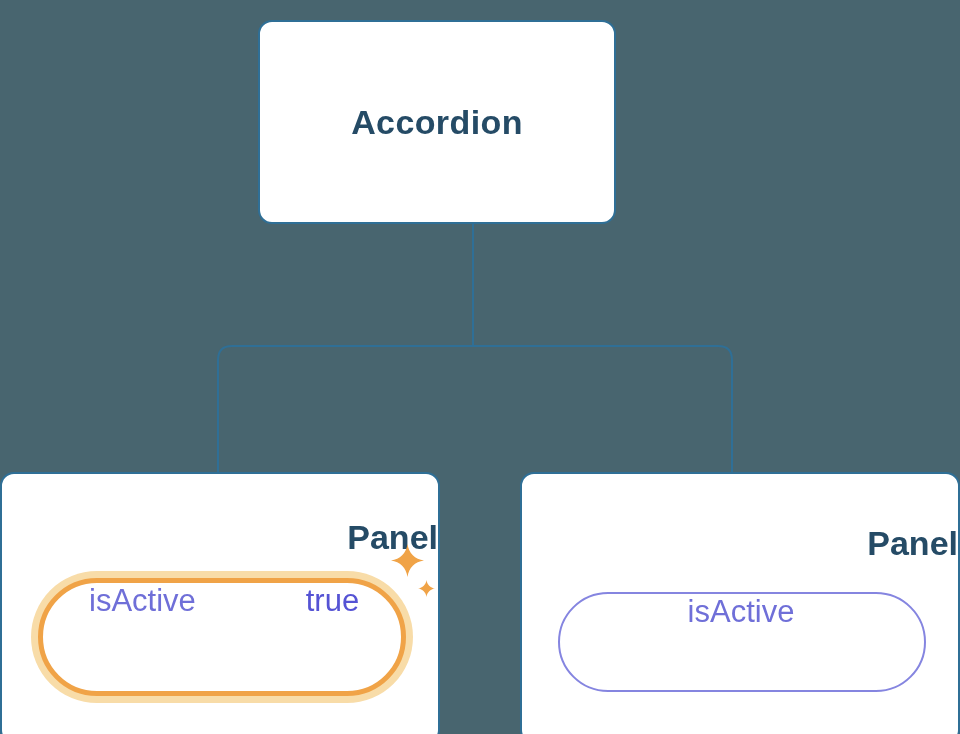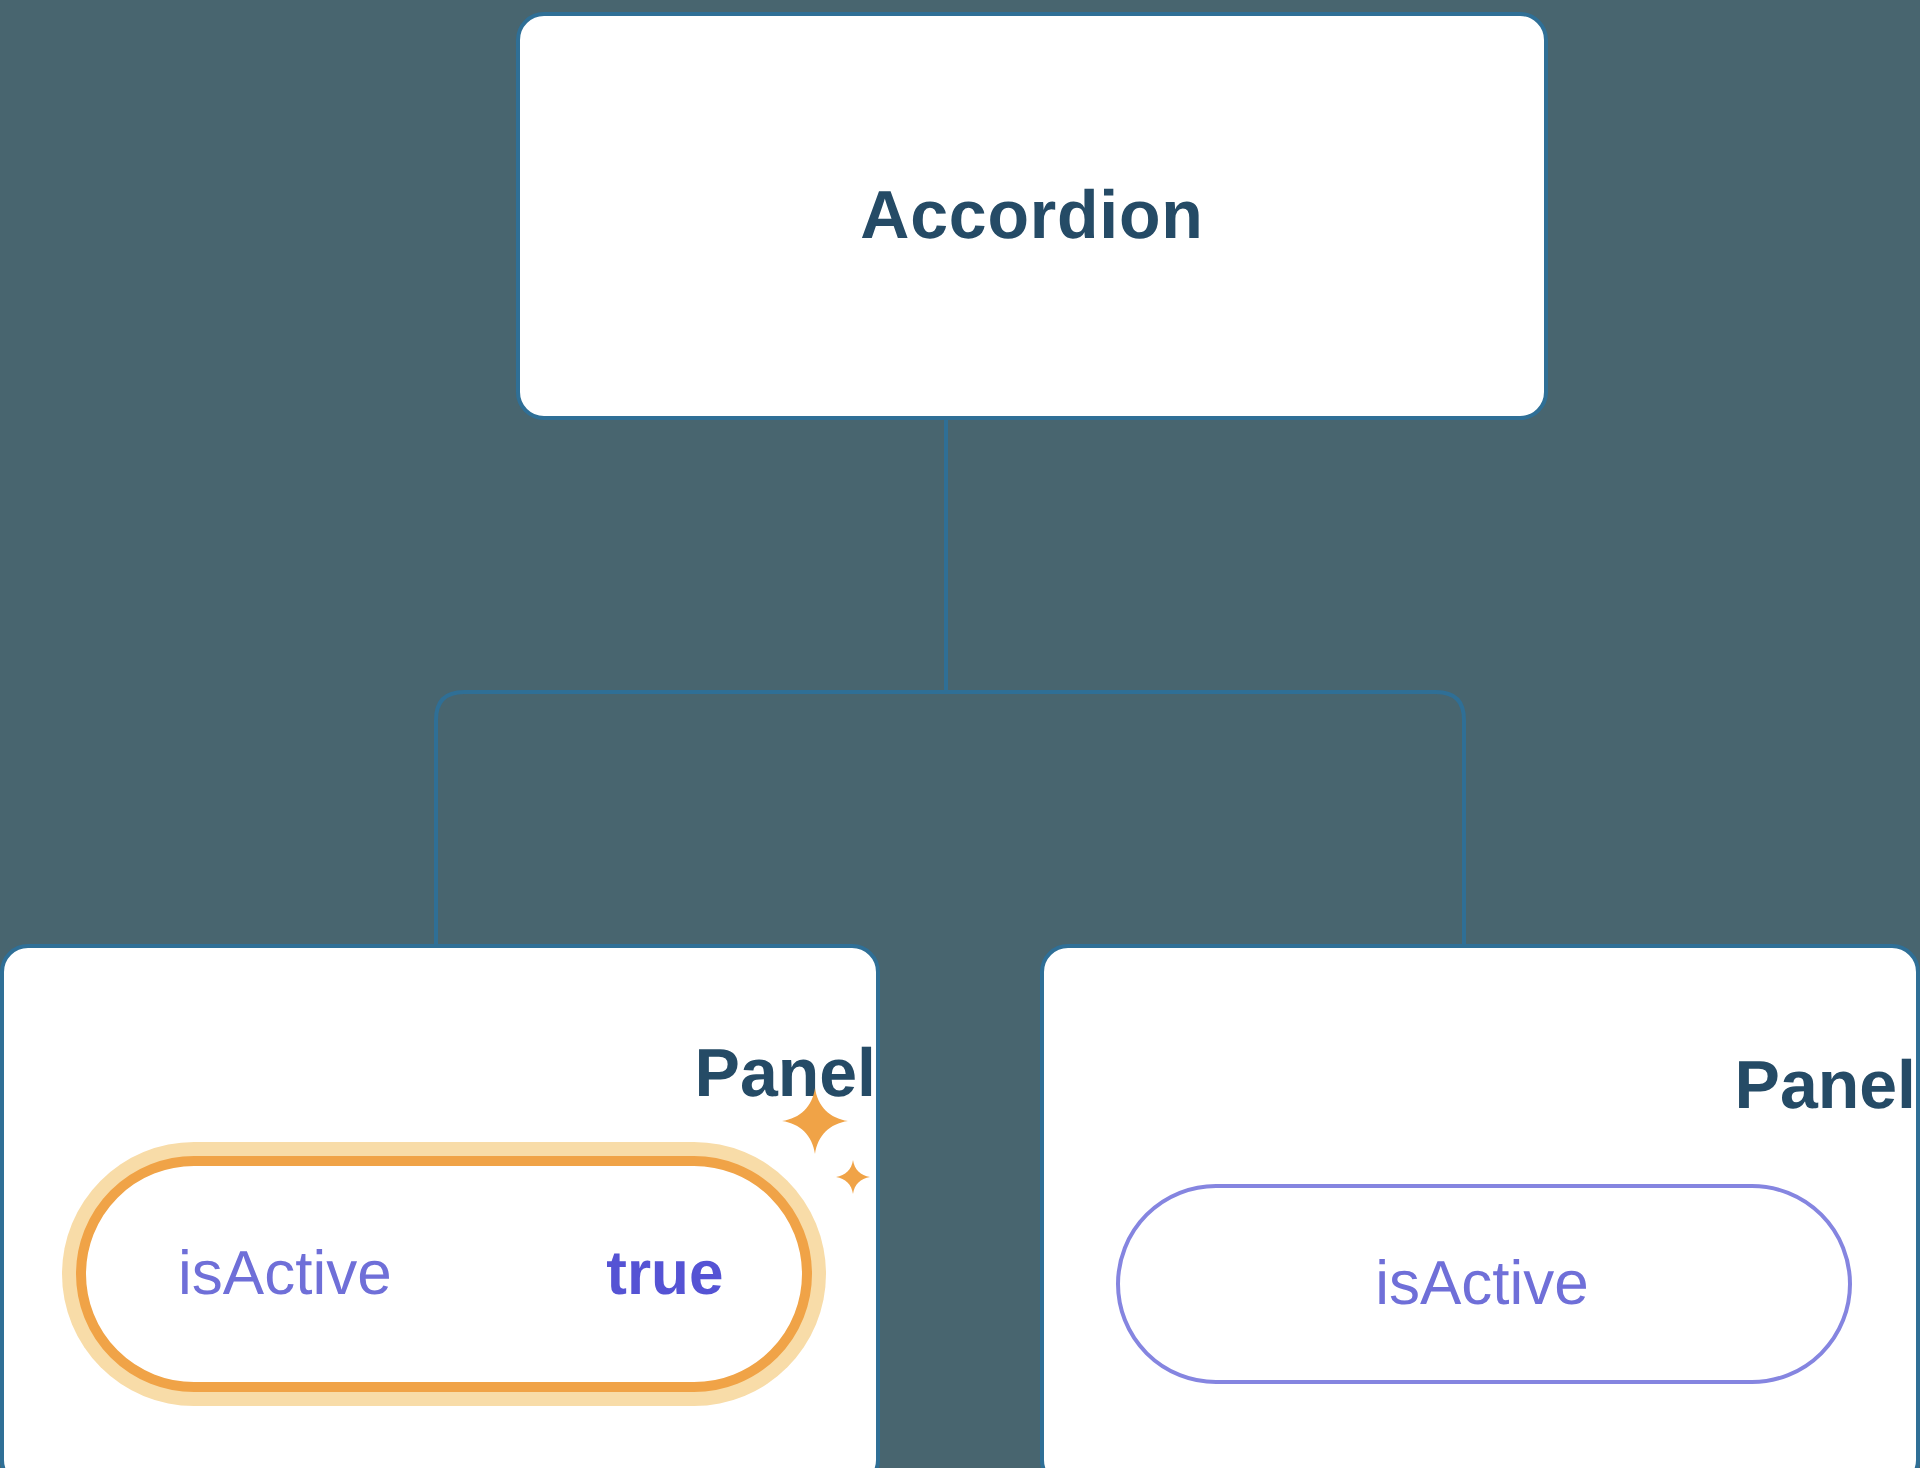--- a/index.html
+++ b/index.html
@@ -27,22 +27,22 @@
 
   .card {
     position: absolute;
     background: #ffffff;
     border: 2px solid var(--card-border, #2f6f96);
     border-radius: 14px;
     color: var(--card-text, #254b66);
   }
 
   .node-root {
-    left: 258px; top: 6px;
-    width: 516px; height: 204px;
+    left: 258px; top: 20px;
+    width: 358px; height: 204px;
     display: flex; align-items: center; justify-content: center;
   }
 
   .node-label {
     font-size: 34px;
     font-weight: 600;
     letter-spacing: 0.4px;
     color: var(--card-text, #254b66);
   }
 
@@ -56,21 +56,21 @@
     font-size: 34px;
     font-weight: 600;
     color: var(--card-text, #254b66);
   }
   .panel-left  .panel-title { top: 44px; }
   .panel-right .panel-title { top: 50px; }
 
   .pill {
     position: absolute;
     display: flex;
-    align-items: center;
+    align-items: flex-start;
     background: #ffffff;
     border-radius: 999px;
     overflow: hidden;
   }
   .pill-active {
     left: 36px; top: 104px;
     width: 368px; height: 118px;
     border: 5px solid var(--orange, #f0a347);
     box-shadow: 0 0 0 7px var(--orange-halo, #f8dca8);
   }
@@ -88,21 +88,21 @@
     color: var(--purple-text, #6f6fd8);
   }
   .cell-name  { flex: 1.45; }
   .cell-value { flex: 1; }
 
   .pill-divider { width: 2px; flex: 0 0 2px; }
   .pill-active .pill-divider { background: var(--orange-divider, #f3c480); }
   .pill-plain  .pill-divider { background: var(--purple-border, #8585e0); }
 
   .value-bold {
-    font-weight: 700;
+    font-weight: 400;
     color: var(--active-value, #5553d4);
     padding-left: 20px;
   }
 
   .sparkle { position: absolute; z-index: 3; }
   .sparkle path { fill: var(--orange, #f0a347); }
   .sparkle-big   { left: 389px; top: 70px;  width: 33px; height: 33px; }
   .sparkle-small { left: 416px; top: 106px; width: 17px; height: 17px; }
 </style>
 </head>

